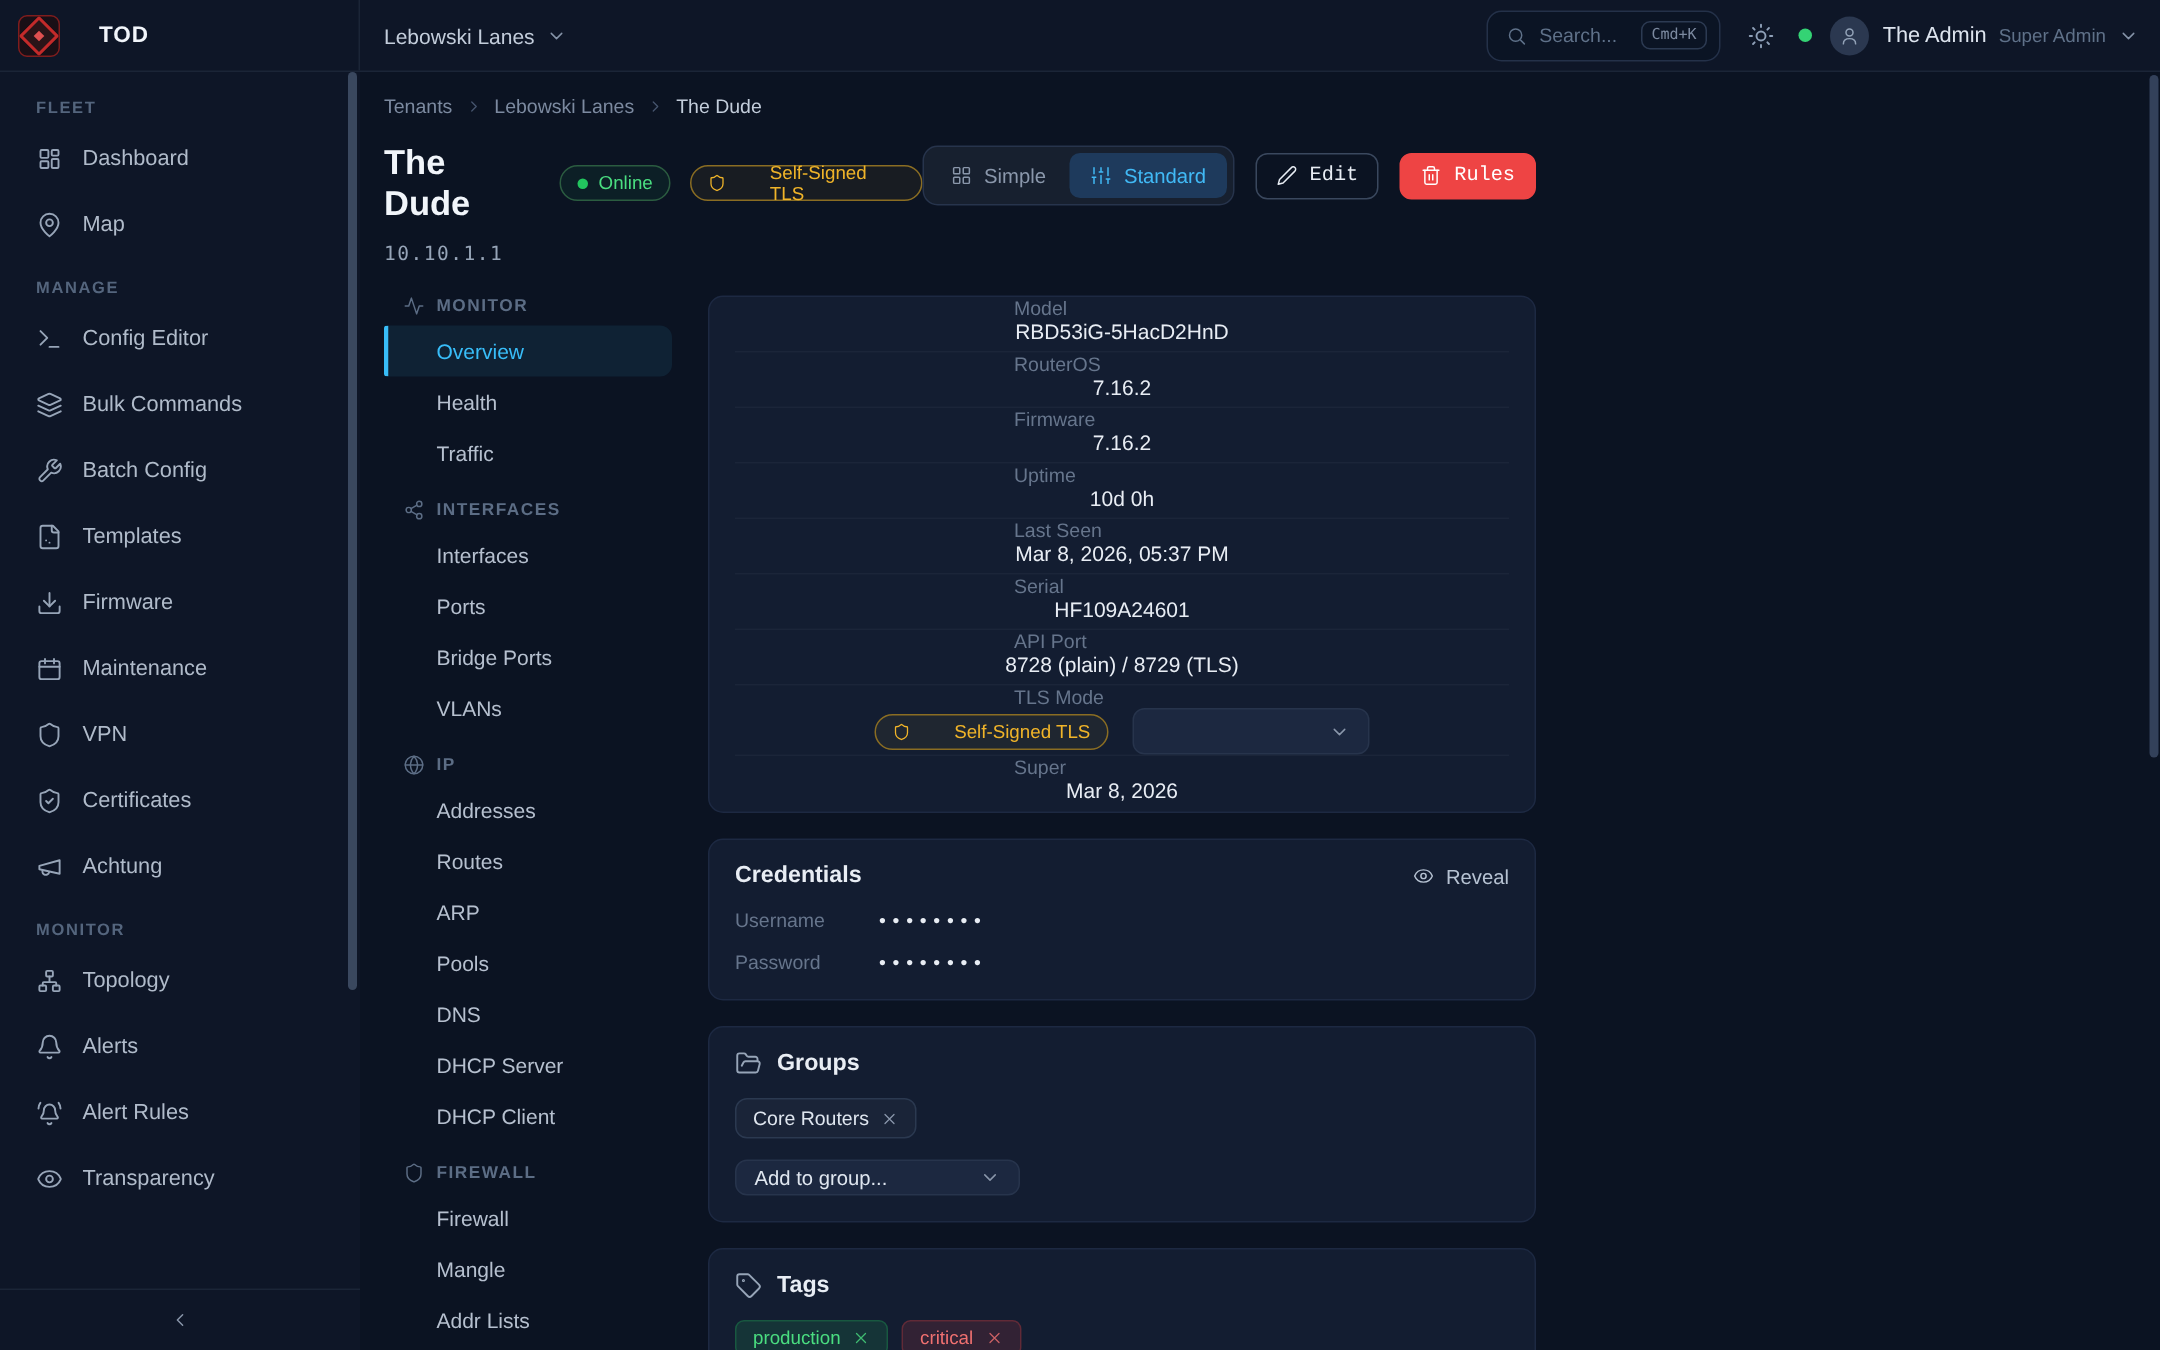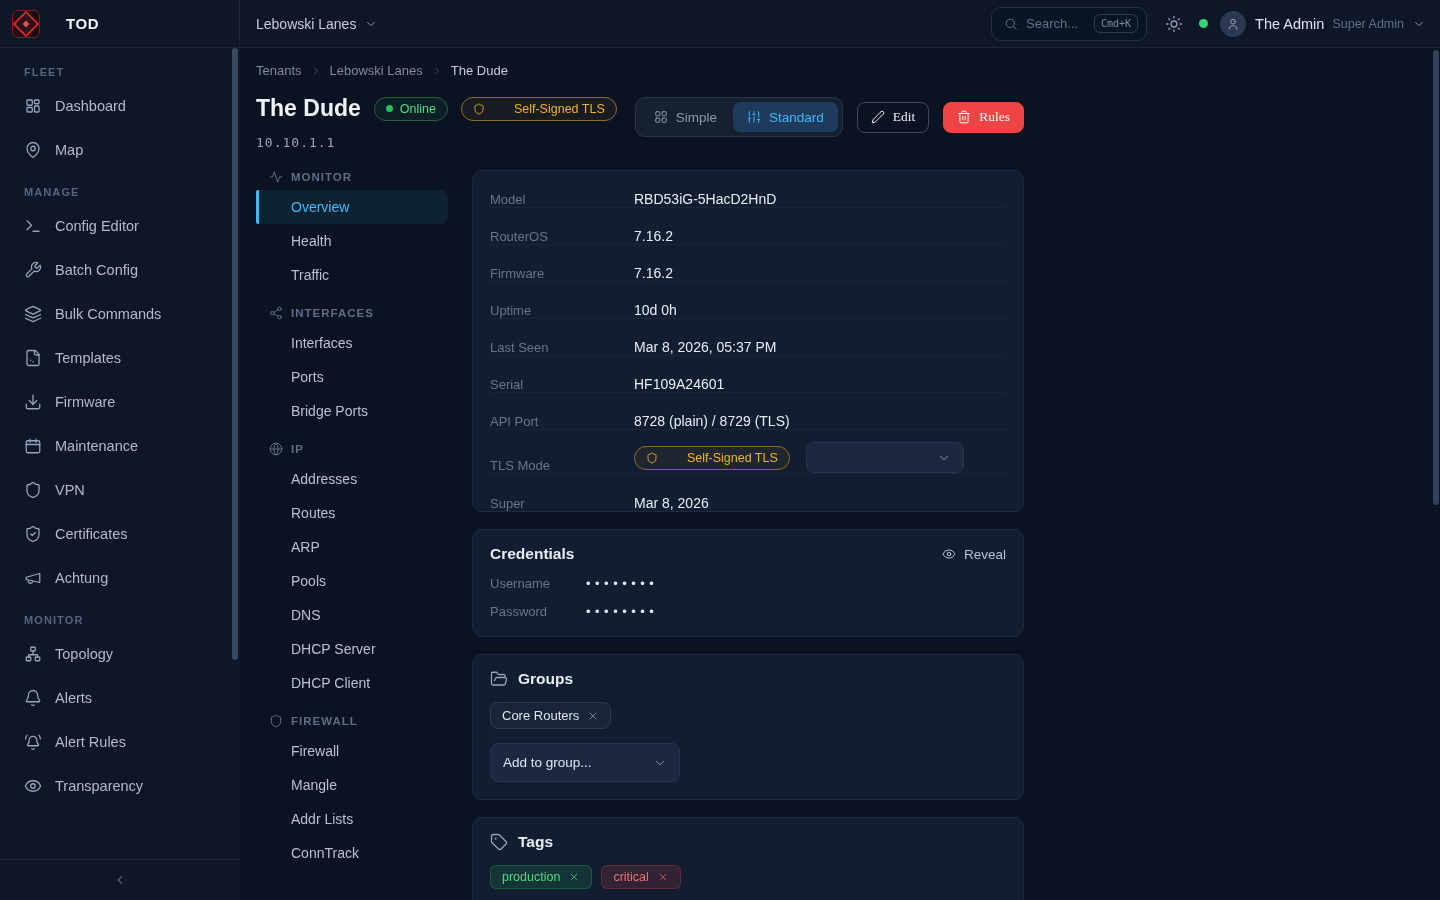--- a/index.html
+++ b/index.html
@@ -59,38 +59,38 @@
   .page-title { font-size:23px; font-weight:700; color:#f1f5fa; }
   .badge { display:inline-flex; align-items:center; gap:7px; height:24px; padding:0 11px; border-radius:999px; font-size:12.5px; }
   .badge-online { color:#4ade80; border:1px solid #2b5c40; background:rgba(34,197,94,.07); }
   .badge-online .dot { width:7px; height:7px; border-radius:50%; background:#22c55e; }
   .badge-amber { color:#f0b429; border:1px solid #8a6d23; background:rgba(240,180,41,.06);gap:29px; }
   .device-ip { font-family:"DejaVu Sans Mono", monospace; font-size:13px; letter-spacing:1px; color:#97a5b8; margin-top:13px; }
   .header-actions { display:flex; align-items:center; gap:14px; margin-top:2px; }
   .segmented { display:flex; align-items:center; gap:2px; background:#17202f; border:1px solid #27344c; border-radius:10px; padding:4px; }
   .seg-btn { display:flex; align-items:center; gap:8px; height:30px; padding:0 14px; border:none; border-radius:7px; background:transparent; color:#8a97ab; font-size:13.5px; font-family:inherit; cursor:pointer; }
   .seg-btn.active { background:#1e3a5c; color:#41b9f5; }
-  .btn { display:flex; align-items:center; gap:8px; height:31px; padding:0 13px; border-radius:8px; font-size:13.5px; font-family:Liberation Serif, serif; cursor:pointer; }
+  .btn { display:flex; align-items:center; gap:8px; height:31px; padding:0 13px; border-radius:8px; font-size:13.5px; font-family:Liberation Mono, monospace; cursor:pointer; }
   .btn-outline { background:transparent; border:1px solid #3a485e; color:#e8edf4; }
   .btn-danger { background:#ee4444; border:1px solid #ee4444; color:#fff; }
 
   
   .content-row { display:flex; margin-top:20px; }
   .subnav { width:192px; flex:none; margin-right:24px; }
   .subnav-group-label { display:flex; align-items:center; gap:8px; font-size:11.5px; font-weight:700; letter-spacing:1px; color:#5c6d85; padding:0 13px; margin:14px 0 6px; }
   .subnav-group-label:first-child { margin-top:0; }
   .subnav-item { display:flex; align-items:center; height:34px; padding:0 32px; font-size:14px; color:#b6c0cf; border-radius:8px; cursor:pointer; border-left:3px solid transparent; }
   .subnav-item.active { background:rgba(56,189,248,.09); color:#38bdf8; border-left-color:#38bdf8; border-top-left-radius:2px; border-bottom-left-radius:2px; }
 
   .cards { flex:1; display:flex; flex-direction:column; gap:17px; }
   .card { background:#131d31; border:1px solid #1d2942; border-radius:10px; }
 
   
   .kv-rows { padding:0 17px; }
-  .kv-row { display:flex; align-items:flex-end; min-height:37px; border-bottom:1px solid #1b2539; }
+  .kv-row { display:flex; align-items:center; min-height:37px; border-bottom:1px solid #1b2539;flex-direction:column; }
   .kv-row:last-child { border-bottom:none; }
   .kv-row.tall { min-height:44px; }
   .kv-label { width:144px; flex:none; font-size:13px; color:#66758c; }
   .kv-value { font-size:14px; color:#e8edf4; }
   .tls-cell { display:flex; align-items:center; gap:16px; }
   .select { display:flex; align-items:center; justify-content:space-between; height:31px; background:#1c2840; border:1px solid #27344c; border-radius:8px; padding:0 12px; color:#dfe6ef; font-size:13.5px; cursor:pointer; }
   .select svg { color:#8a97ab; }
   .select.tls-select { width:158px; }
 
   
@@ -104,21 +104,21 @@
   .cred-dots { font-size:13px; letter-spacing:4.5px; color:#e8edf4; }
 
   
   .chip-row { display:flex; align-items:center; gap:9px; margin-top:14px; }
   .chip { display:inline-flex; align-items:center; gap:8px; height:27px; padding:0 11px; border-radius:8px; font-size:13px; background:#1a2438; border:1px solid #2b3950; color:#dfe6ef; }
   .chip .x { display:flex; color:#8a97ab; cursor:pointer; }
   .chip-green { background:rgba(34,197,94,.14); border:1px solid rgba(34,197,94,.25); color:#4ade80; height:24px; border-radius:6px; font-size:12.5px; }
   .chip-green .x { color:#4ade80; opacity:.8; }
   .chip-red { background:rgba(239,68,68,.14); border:1px solid rgba(239,68,68,.25); color:#f07070; height:24px; border-radius:6px; font-size:12.5px; }
   .chip-red .x { color:#f07070; opacity:.8; }
-  .add-select { width:190px; margin-top:14px; height:39px; }
+  .add-select { width:190px; margin-top:14px; height:24px; }
 </style>
 </head>
 <body>
 
 <header class="topbar">
   <div class="topbar-left">
     <div class="logo-badge"></div>
     <span class="logo-text">TOD</span>
   </div>
   <div class="tenant">
@@ -183,31 +183,31 @@
       <div class="side-section-label">MANAGE</div>
       <div class="side-item">
         <svg class="i" viewBox="0 0 24 24">
             <path d="m4 17 6-6-6-6"></path>
             <path d="M12 19h8"></path>
           </svg>
         <span>Config Editor</span>
       </div>
       <div class="side-item">
         <svg class="i" viewBox="0 0 24 24">
-            <path d="M14.7 6.3a1 1 0 0 0 0 1.4l1.6 1.6a1 1 0 0 0 1.4 0l3.77-3.77a6 6 0 0 1-7.94 7.94l-6.91 6.91a2.12 2.12 0 0 1-3-3l6.91-6.91a6 6 0 0 1 7.94-7.94l-3.76 3.76z"></path>
-          </svg>
-        <span>Batch Config</span>
-      </div>
-      <div class="side-item">
-        <svg class="i" viewBox="0 0 24 24">
             <path d="m12.83 2.18a2 2 0 0 0-1.66 0L2.6 6.08a1 1 0 0 0 0 1.83l8.58 3.91a2 2 0 0 0 1.66 0l8.58-3.9a1 1 0 0 0 0-1.83Z"></path>
             <path d="m22 17.65-9.17 4.16a2 2 0 0 1-1.66 0L2 17.65"></path>
             <path d="m22 12.65-9.17 4.16a2 2 0 0 1-1.66 0L2 12.65"></path>
           </svg>
         <span>Bulk Commands</span>
+      </div>
+      <div class="side-item">
+        <svg class="i" viewBox="0 0 24 24">
+            <path d="M14.7 6.3a1 1 0 0 0 0 1.4l1.6 1.6a1 1 0 0 0 1.4 0l3.77-3.77a6 6 0 0 1-7.94 7.94l-6.91 6.91a2.12 2.12 0 0 1-3-3l6.91-6.91a6 6 0 0 1 7.94-7.94l-3.76 3.76z"></path>
+          </svg>
+        <span>Batch Config</span>
       </div>
       <div class="side-item">
         <svg class="i" viewBox="0 0 24 24">
             <path d="M15 2H6a2 2 0 0 0-2 2v16a2 2 0 0 0 2 2h12a2 2 0 0 0 2-2V7Z"></path>
             <path d="M14 2v4a2 2 0 0 0 2 2h4"></path>
             <path d="M9 15h.01M12 17h.01"></path>
           </svg>
         <span>Templates</span>
       </div>
       <div class="side-item">
@@ -378,20 +378,21 @@
                 <circle cx="18" cy="5" r="3"></circle>
                 <circle cx="6" cy="12" r="3"></circle>
                 <circle cx="18" cy="19" r="3"></circle>
                 <path d="m8.6 13.5 6.8 4M15.4 6.5l-6.8 4"></path>
               </svg>
             <span>INTERFACES</span>
           </div>
           <div class="subnav-item">Interfaces</div>
           <div class="subnav-item">Ports</div>
           <div class="subnav-item">Bridge Ports</div>
+          <div class="subnav-item">VLANs</div>
 
           <div class="subnav-group-label">
             <svg class="i sm" viewBox="0 0 24 24">
                 <circle cx="12" cy="12" r="10"></circle>
                 <path d="M12 2a14.5 14.5 0 0 0 0 20 14.5 14.5 0 0 0 0-20"></path>
                 <path d="M2 12h20"></path>
               </svg>
             <span>IP</span>
           </div>
           <div class="subnav-item">Addresses</div>

